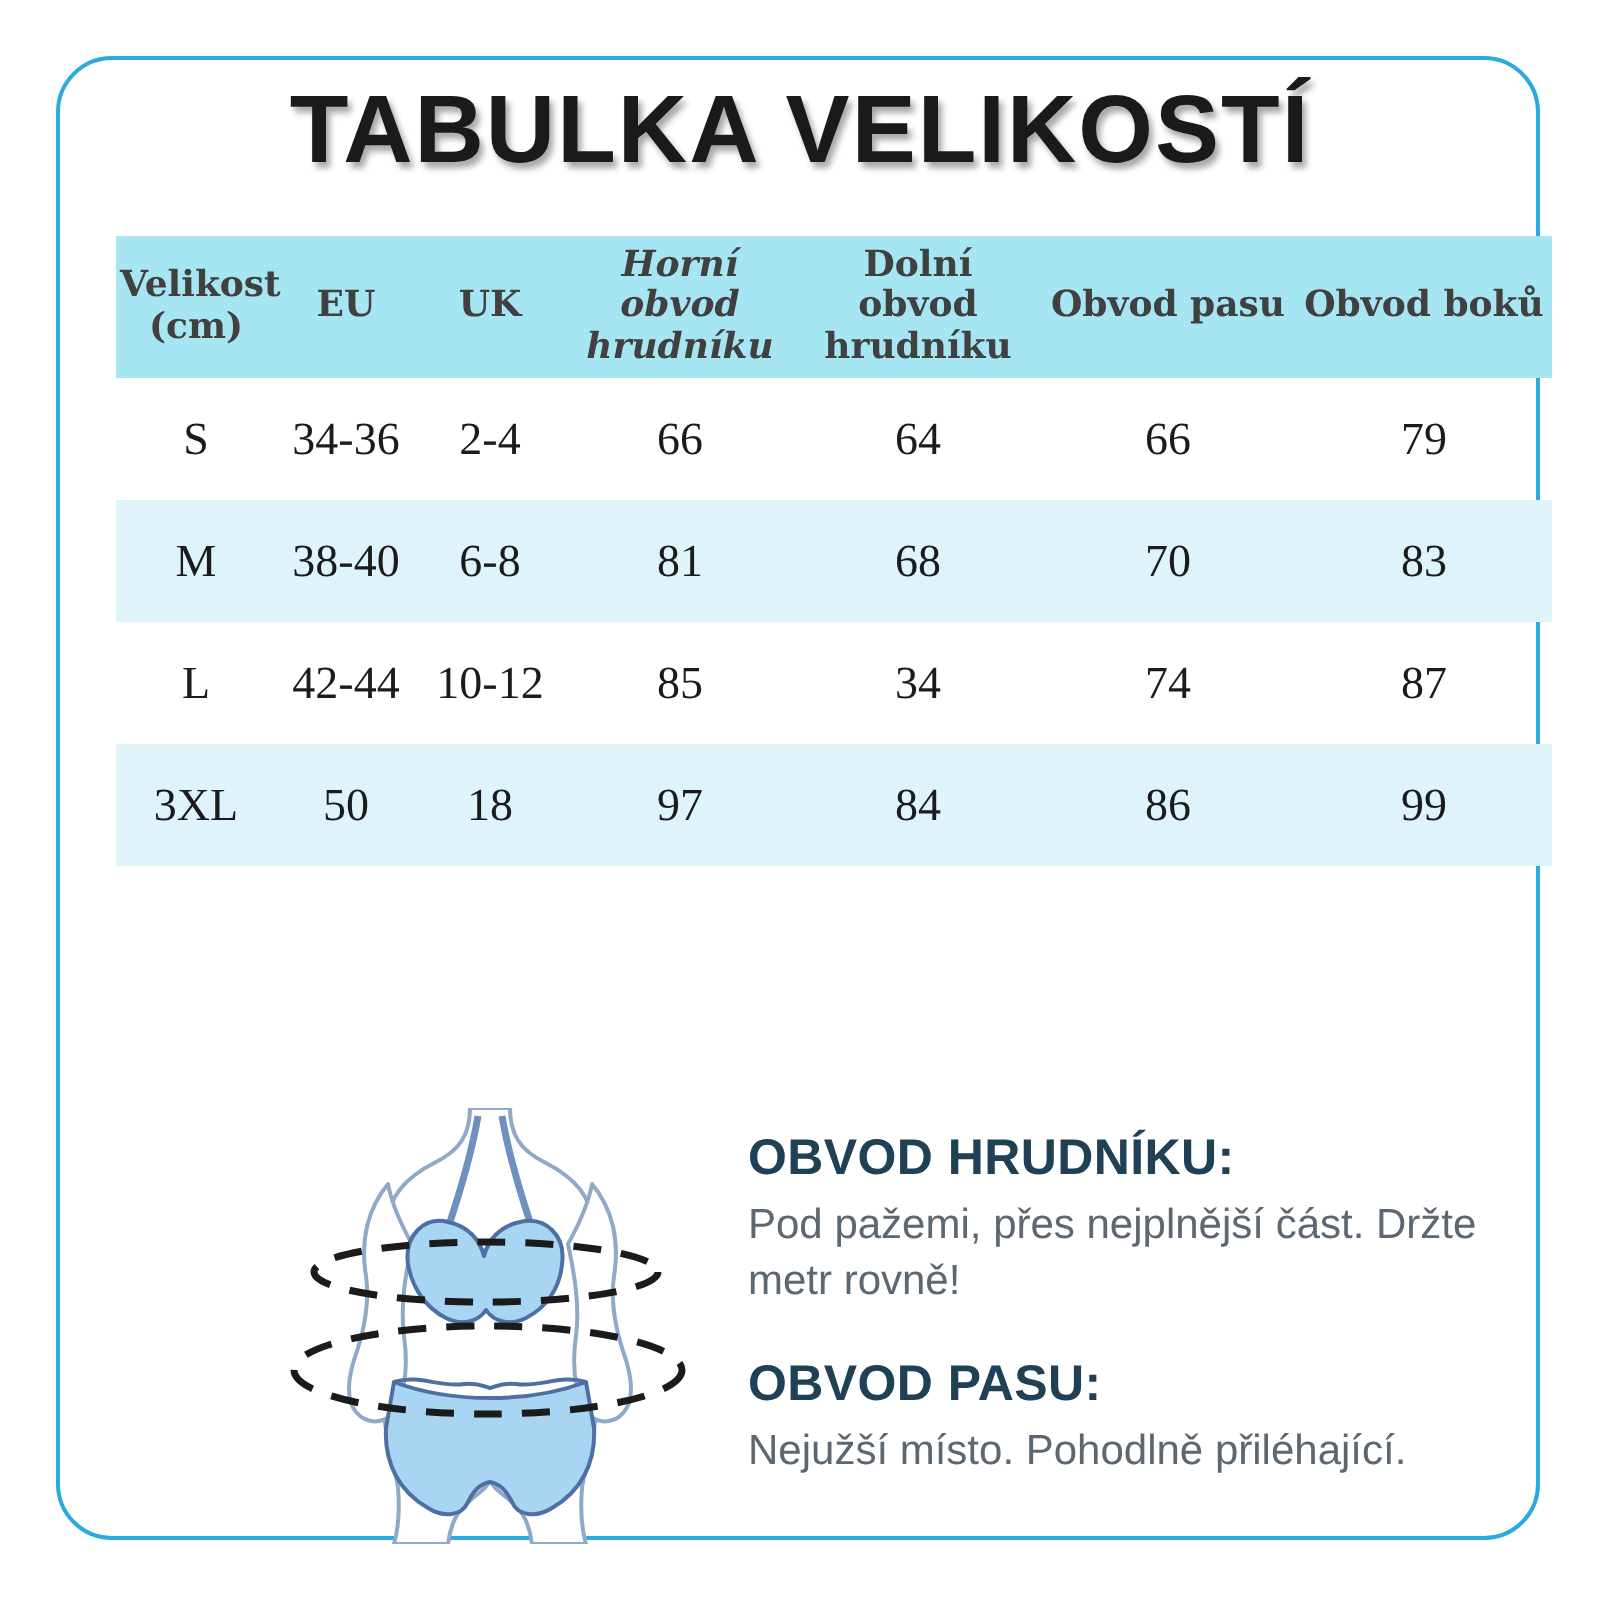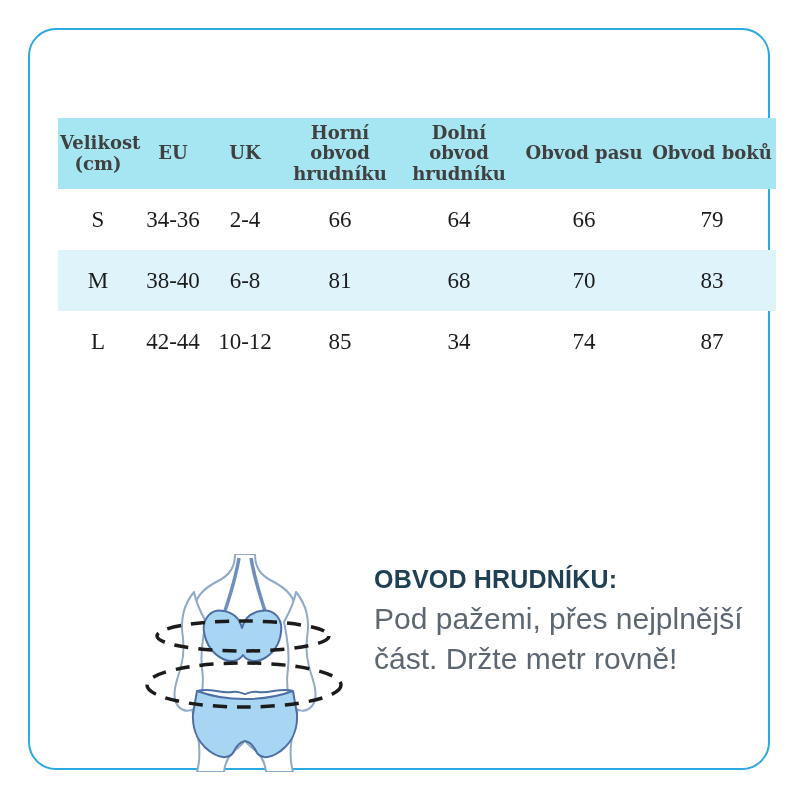--- a/index.html
+++ b/index.html
@@ -27,43 +27,44 @@
   table.size-table th{
     font-family:"DejaVu Serif",serif;font-weight:700;font-size:18px;
     line-height:1.12;color:#404040;text-align:center;vertical-align:middle;
     padding:0 2px;
   }
   table.size-table td{
     font-family:"Liberation Serif",serif;font-size:23px;color:#1b1b1b;
     text-align:center;vertical-align:middle;padding:0;
   }
   .c0{width:76px;} .c1{width:66px;} .c2{width:70px;}
-  .c3{width:112px;} .c4{width:118px;} .c5{width:124px;margin-top:35px;} .c6{width:124px;}
+  .c3{width:112px;font-style:italic;} .c4{width:118px;} .c5{width:124px;margin-top:35px;} .c6{width:124px;}
   .figure-wrap{
     position:absolute;left:140px;top:554px;width:210px;height:218px;
   }
   .instructions{
     position:absolute;left:374px;top:564px;width:396px;
   }
   .instructions h2{
     margin:0;font-family:"Liberation Sans",sans-serif;font-weight:700;
     font-size:25px;line-height:1.2;color:#1F4055;letter-spacing:0.2px;
   }
   .instructions h2.second{margin-top:22px;}
   .instructions p{
     margin:5px 0 0;font-family:"Liberation Sans",sans-serif;
-    font-size:30px;line-height:1.33;color:#5D6772;
+    font-size:21px;line-height:1.33;color:#5D6772;
   }
 </style>
 </head>
 <body>
 
 <div class="canvas">
   <div class="frame"></div>
 
+  <h1 class="title">TABULKA VELIKOSTÍ</h1>
 
   <table class="size-table">
     <thead>
       <tr>
         <th class="c0">Velikost (cm)</th>
         <th class="c1">EU</th>
         <th class="c2">UK</th>
         <th class="c3">Horní obvod hrudníku</th>
         <th class="c4">Dolní obvod hrudníku</th>
         <th class="c5">Obvod pasu</th>
@@ -90,20 +91,29 @@
         <td>83</td>
       </tr>
       <tr>
         <td>L</td>
         <td>42-44</td>
         <td>10-12</td>
         <td>85</td>
         <td>34</td>
         <td>74</td>
         <td>87</td>
+      </tr>
+      <tr>
+        <td>3XL</td>
+        <td>50</td>
+        <td>18</td>
+        <td>97</td>
+        <td>84</td>
+        <td>86</td>
+        <td>99</td>
       </tr>
     </tbody>
   </table>
 
   <div class="figure-wrap">
     <svg width="210" height="218" viewBox="0 0 210 218">
 
       <path d="M95,0 C95,13 90,21 78,27 C62,35 53,46 54,60
                C55,74 62,86 61,100 C60,116 53,130 52,145
                C51,161 57,175 59,190 C60,202 59,211 57,218
@@ -139,14 +149,16 @@
                C107,140 110,137 118,138 C130,140 140,133 153,137" fill="none" stroke="#4E6FA3" stroke-width="2"></path>
 
       <ellipse cx="103" cy="82" rx="86" ry="15" fill="none" stroke="#1b1b1b" stroke-width="3.5" stroke-dasharray="14 10"></ellipse>
       <ellipse cx="104" cy="131" rx="97" ry="22" fill="none" stroke="#1b1b1b" stroke-width="3.5" stroke-dasharray="14 10"></ellipse>
     </svg>
   </div>
 
   <div class="instructions">
     <h2>OBVOD HRUDNÍKU:</h2>
     <p>Pod pažemi, přes nejplnější část. Držte metr rovně!</p>
+    <h2 class="second">OBVOD PASU:</h2>
+    <p>Nejužší místo. Pohodlně přiléhající.</p>
   </div>
 </div>
 
 </body></html>

